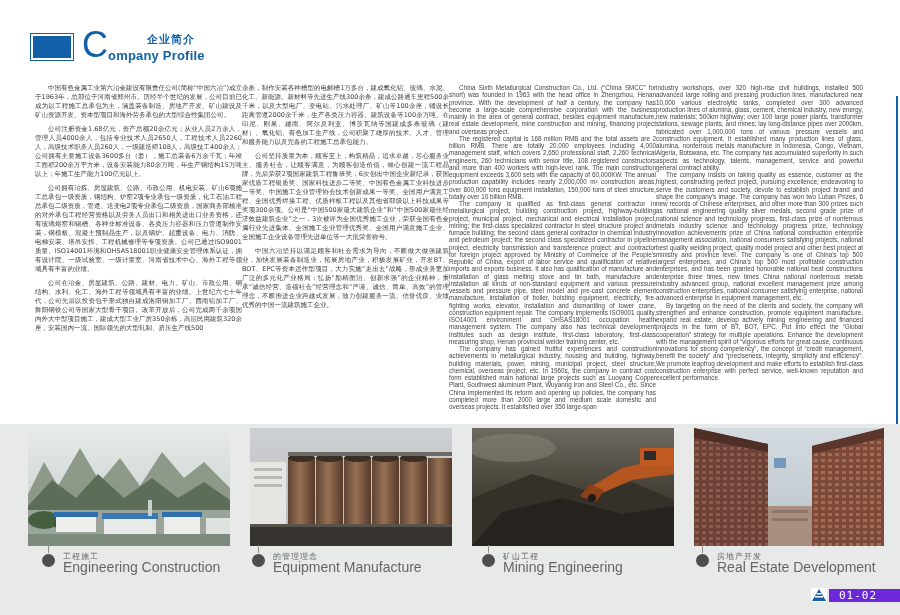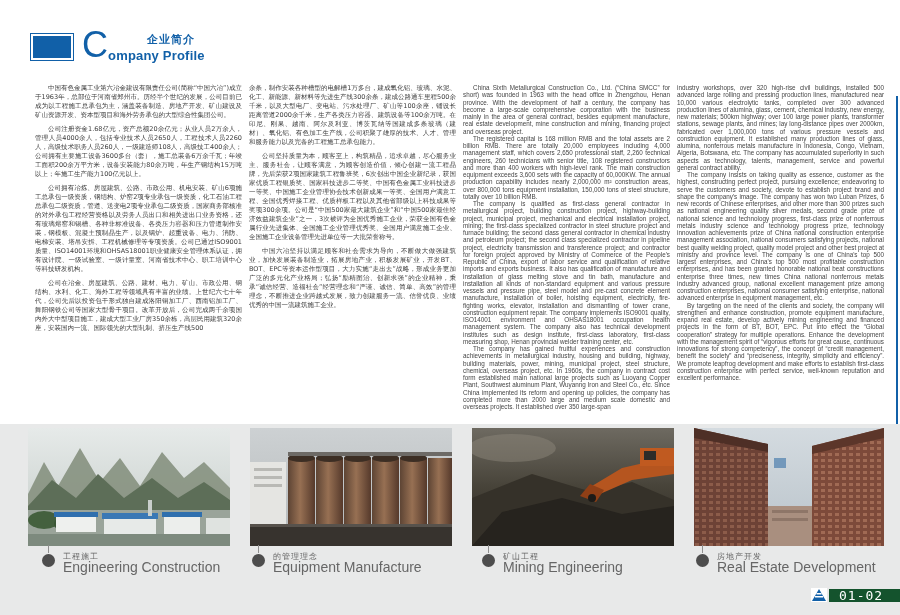--- a/index.html
+++ b/index.html
@@ -14,21 +14,21 @@
   .dropcap{
     color:#1160a8;font-size:36px;line-height:36px;font-weight:400;
     margin-left:8px;letter-spacing:-1px;
   }
   .title-stack{display:flex;flex-direction:column;margin-left:1px;margin-top:5px;}
   .title-zh{color:#1160a8;font-size:11px;font-weight:bold;font-family:"DejaVu Sans",sans-serif;letter-spacing:1px;margin-left:39px;}
   .title-en{color:#1160a8;font-size:13px;font-weight:bold;letter-spacing:0.2px;margin-top:1px;}
   
   .columns{
     position:absolute;left:35px;top:84px;width:849px;height:340px;
-    display:flex;gap:7px;overflow:hidden;
+    display:flex;overflow:hidden;
   }
   .col{width:207px;flex:0 0 207px;text-align:justify;overflow:hidden;}
   .col.zh{font-family:"DejaVu Sans",sans-serif;font-size:6.5px;line-height:9px;color:#3c3c3c;}
   .col.zh p{margin:0 0 5px 0;text-indent:2em;}
   .col.zh p.cont{text-indent:0;}
   .col.en{font-size:6.3px;line-height:7.25px;color:#454545;}
   .col.en p{margin:0;text-indent:1.6em;}
   .col.en p.cont{text-indent:0;}
   
   .edge-rule{position:absolute;left:896px;top:96px;width:2px;height:488px;background:#1160a8;}
@@ -45,22 +45,22 @@
   .caption{position:absolute;top:552px;display:flex;align-items:flex-start;}
   .cap1{left:42px;} .cap2{left:252px;} .cap3{left:482px;} .cap4{left:696px;}
   .cap-line{position:absolute;left:6px;top:-7px;width:1px;height:8px;background:#8f8f8f;}
   .cap-dot{width:13px;height:13px;border-radius:50%;background:#4d4d4d;flex:0 0 13px;margin-top:2px;}
   .cap-text{margin-left:8px;color:#666;}
   .cap-zh{font-family:"DejaVu Sans",sans-serif;font-size:8px;line-height:10px;letter-spacing:1px;}
   .cap-en{font-size:14px;line-height:10px;}
   
   .footer-logo{position:absolute;left:811px;top:588px;width:16px;height:14px;background:#fff;}
   .page-bar{
-    position:absolute;left:829px;top:589px;width:71px;height:13px;background:#14532d;
-    color:#fff;font-size:13px;line-height:13px;padding-left:10px;box-sizing:border-box;
+    position:absolute;left:829px;top:589px;width:71px;height:13px;background:#6d28d9;
+    color:#fff;font-size:11px;line-height:13px;padding-left:10px;box-sizing:border-box;
     letter-spacing:1px;font-family:"DejaVu Sans Mono",monospace;
   }
 </style>
 </head>
 <body>
 
 <div class="header">
   <div class="logo-frame">
     <div class="logo-fill"></div>
   </div>
@@ -68,21 +68,21 @@
   <div class="title-stack">
     <span class="title-zh">企业简介</span>
     <span class="title-en">ompany Profile</span>
   </div>
 </div>
 
 <div class="columns">
   <div class="col zh">
     <p>中国有色金属工业第六冶金建设有限责任公司(简称“中国六冶”)成立于1963年，总部位于河南省郑州市。历经半个世纪的发展，公司目前已成为以工程施工总承包为主，涵盖装备制造、房地产开发、矿山建设及矿山资源开发、资本型项目和海外劳务承包的大型综合性集团公司。</p>
     <p>公司注册资金1.68亿元，资产总额20余亿元；从业人员2万余人，管理人员4000余人，包括专业技术人员2650人，工程技术人员2260人，高级技术职务人员260人，一级建造师108人，高级技工400余人；公司拥有主要施工设备3600多台（套），施工总装备6万余千瓦；年竣工面积200余万平方米，设备安装能力80余万吨，年生产钢结构15万吨以上；年施工生产能力100亿元以上。</p>
-    <p>公司拥有冶炼、房屋建筑、公路、市政公用、机电安装、矿山6项施工总承包一级资质，钢结构、炉窑2项专业承包一级资质，化工石油工程总承包二级资质，管道、送变电2项专业承包二级资质，国家商务部核准的对外承包工程经营资格以及劳务人员出口和相关进出口业务资格，还有玻璃熔窑和锡槽、各种非标准设备、各类压力容器和压力管道制作安装，钢模板、混凝土预制品生产，以及锅炉、起重设备、电力、消防、电梯安装、塔吊安拆、工程机械修理等专项资质。公司已通过ISO9001质量、ISO14001环境和OHSAS18001职业健康安全管理体系认证，拥有设计院、一级试验室、一级计量室、河南省技术中心、职工培训中心等科技研发机构。</p>
+    <p>公司拥有冶炼、房屋建筑、公路、市政公用、机电安装、矿山6项施工总承包一级资质，钢结构、炉窑2项专业承包一级资质，化工石油工程总承包二级资质，管道、送变电2项专业承包二级资质，国家商务部核准的对外承包工程经营资格以及劳务人员出口和相关进出口业务资格，还有玻璃熔窑和锡槽、各种非标准设备、各类压力容器和压力管道制作安装，钢模板、混凝土预制品生产，以及锅炉、起重设备、电力、消防、电梯安装、塔吊安拆、工程机械修理等专项资质。公司已通过ISO9001质量、ISO14001环境和OHSAS18001职业健康安全管理体系认证，拥有设计院、一级试验室、一级计量室、河南省技术中心、海外工程等领域具有丰富的业绩。</p>
     <p>公司在冶金、房屋建筑、公路、建材、电力、矿山、市政公用、钢结构、水利、化工、海外工程等领域具有丰富的业绩。上世纪六七十年代，公司先后以投资包干形式独自建成洛阳铜加工厂、西南铝加工厂、舞阳钢铁公司等国家大型骨干项目。改革开放后，公司完成两千余项国内外大中型项目施工，建成大型工业厂房350余栋，高层民用建筑320余座，安装国内一流、国际领先的大型轧制、挤压生产线500</p>
   </div>
   <div class="col zh">
     <p class="cont">余条，制作安装各种槽型的电解槽1万多台，建成氧化铝、玻璃、水泥、化工、新能源、新材料等先进生产线300余条，建成公路通车里程500余千米，以及大型电厂、变电站、污水处理厂、矿山等100余座，铺设长距离管道2000余千米，生产各类压力容器、建筑设备等100余万吨。在印尼、刚果、越南、阿尔及利亚、博茨瓦纳等国建成多条玻璃（建材）、氧化铝、有色加工生产线，公司积聚了雄厚的技术、人才、管理和服务能力以及完备的工程施工总承包能力。</p>
     <p>公司坚持质量为本，顾客至上，构筑精品，追求卓越，尽心服务业主、服务社会，让顾客满意，为顾客创造价值，倾心创建一流工程品牌，先后荣获2项国家建筑工程鲁班奖，6次创出中国企业新纪录，获国家优质工程银质奖、国家科技进步二等奖、中国有色金属工业科技进步一等奖、中国施工企业管理协会技术创新成果一等奖、全国用户满意工程、全国优秀焊接工程、优质样板工程以及其他省部级以上科技成果等奖项300余项。公司是“中国500家最大建筑企业”和“中国500家最佳经济效益建筑企业”之一，3次被评为全国优秀施工企业，荣获全国有色金属行业先进集体、全国施工企业管理优秀奖、全国用户满意施工企业、全国施工企业设备管理先进单位等一大批荣誉称号。</p>
     <p>中国六冶坚持以满足顾客和社会需求为导向，不断做大做强建筑业，加快发展装备制造业，拓展房地产业，积极发展矿业，开发BT、BOT、EPC等资本运作型项目，大力实施“走出去”战略，形成业务更加广泛的多元化产业格局；弘扬“励精图治、创新求强”的企业精神，秉承“诚信经营、造福社会”经营理念和“严谨、诚信、简单、高效”的管理理念，不断推进企业跨越式发展，致力创建服务一流、信誉优良、业绩优秀的中国一流建筑施工企业。</p>
   </div>
   <div class="col en">
     <p>China Sixth Metallurgical Construction Co., Ltd. (“China SMCC” for short) was founded in 1963 with the head office in Zhengzhou, Henan province. With the development of half a century, the company has become a large-scale comprehensive corporation with the business mainly in the area of general contract, besides equipment manufacture, real estate development, mine construction and mining, financing project and overseas project.</p>
     <p>The registered capital is 168 million RMB and the total assets are 2 billion RMB. There are totally 20,000 employees including 4,000 management staff, which covers 2,650 professional staff, 2,260 technical engineers, 260 technicians with senior title, 108 registered constructors and more than 400 workers with high-level rank. The main construction equipment exceeds 3,600 sets with the capacity of 60,000KW. The annual production capability includes nearly 2,000,000 m² construction areas, over 800,000 tons equipment installation, 150,000 tons of steel structure, totally over 10 billion RMB.</p>

